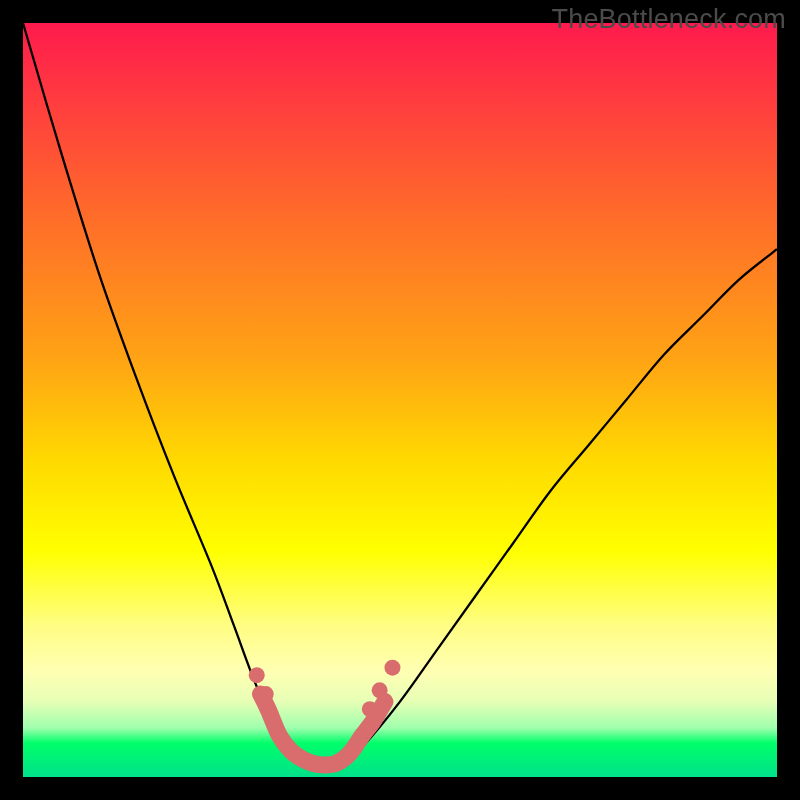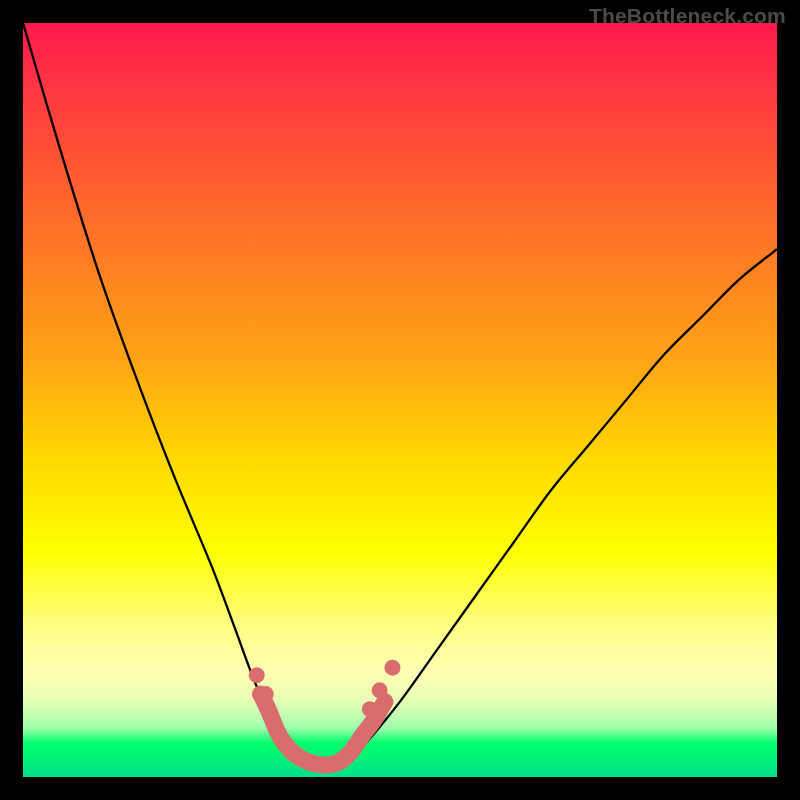--- a/index.html
+++ b/index.html
@@ -30,23 +30,23 @@
       #9fffad 93.5%,
       #00ff6a 95.5%,
       #00e08a 100%
     );
   }
   .watermark {
     position: absolute;
     top: 4px;
     right: 14px;
     color: #4b4b4b;
-    font-size: 21px;
+    font-size: 27px;
     letter-spacing: 0.2px;
-    font-weight: 700;
+    font-weight: 400;
   }
   svg.curves {
     position: absolute;
     left: 0;
     top: 0;
     width: 754px;
     height: 754px;
     overflow: visible;
   }
 </style>

